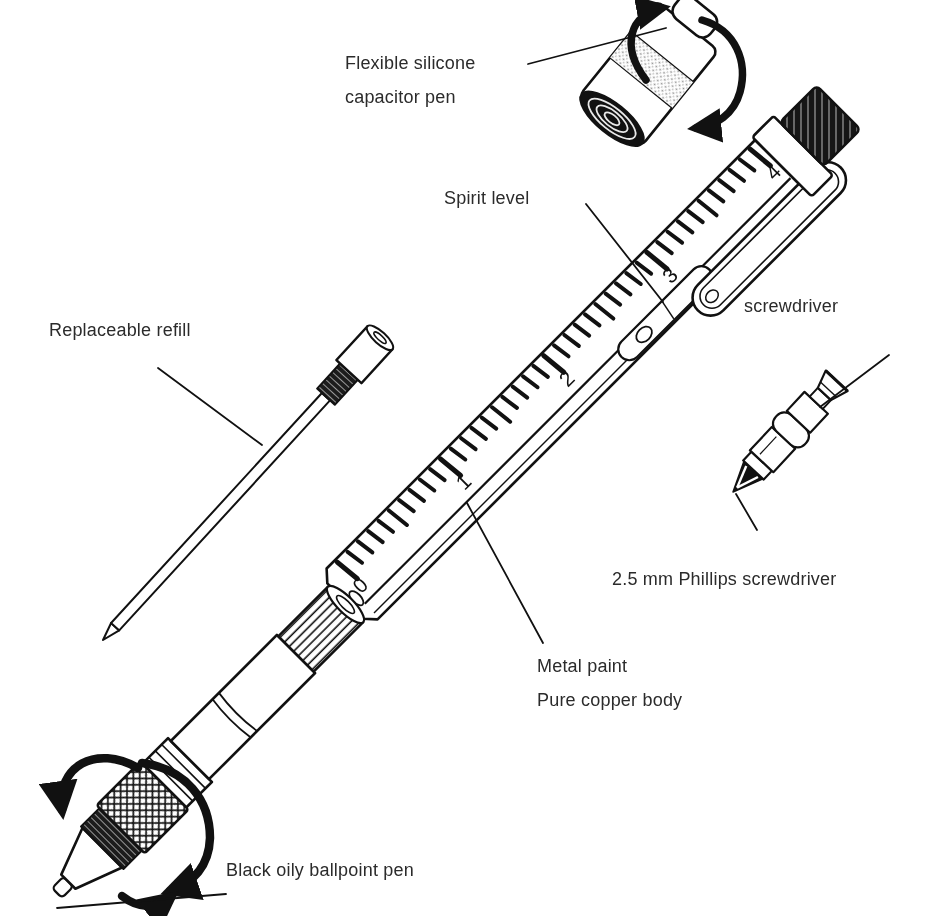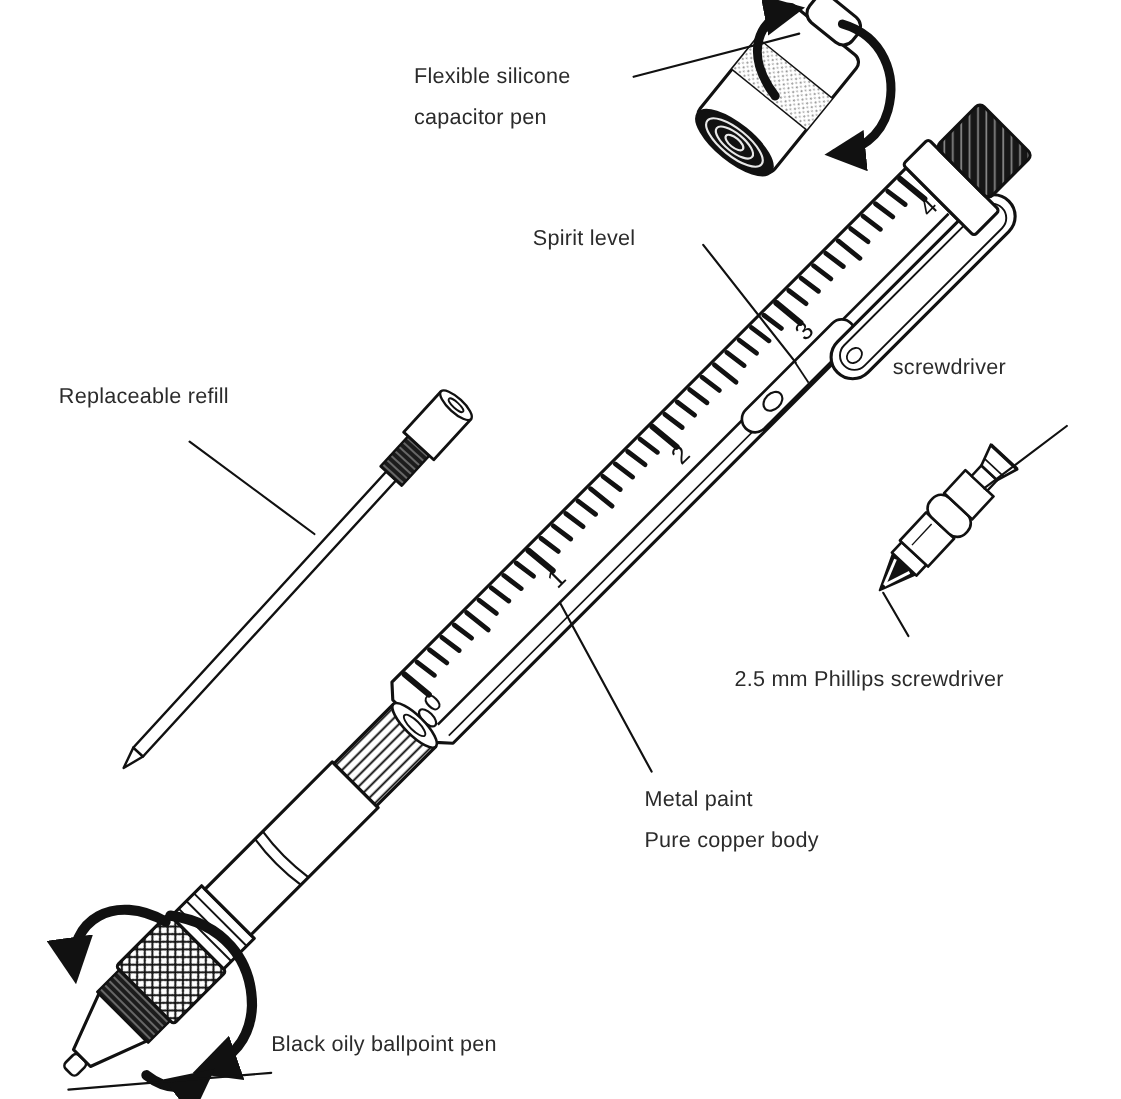--- a/index.html
+++ b/index.html
@@ -211,21 +211,21 @@
   </div>
 
   <div class="lbl" style="left:744px;top:289px;">
     <div>screwdriver</div>
   </div>
 
   <div class="lbl" style="left:16px;top:313px;margin-left:33px;">
     <div>Replaceable refill</div>
   </div>
 
-  <div class="lbl" style="left:612px;top:549px;">
+  <div class="lbl" style="left:612px;top:562px;">
     <div>2.5 mm Phillips screwdriver</div>
   </div>
 
   <div class="lbl" style="left:537px;top:649px;">
     <div>Metal paint</div>
     <div>Pure copper body</div>
   </div>
 
   <div class="lbl" style="left:226px;top:853px;">
     <div>Black oily ballpoint pen</div>

